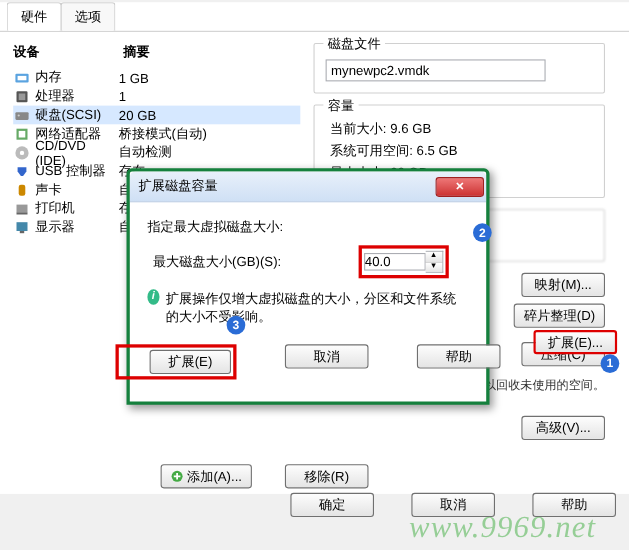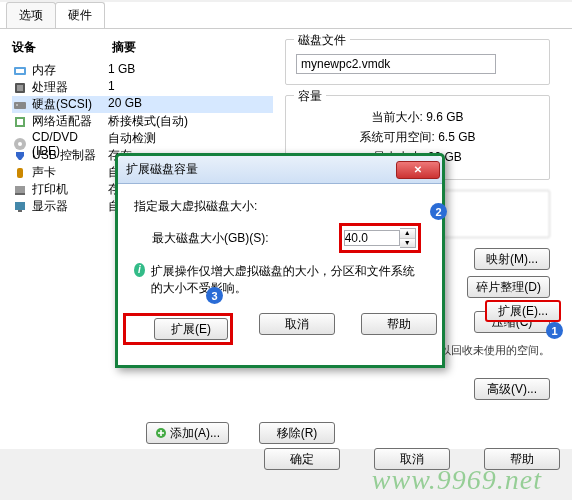--- a/index.html
+++ b/index.html
@@ -4,67 +4,67 @@
 <style>
 * { box-sizing: border-box; margin: 0; padding: 0; font-family: "Microsoft YaHei", SimSun, sans-serif; font-size: 12px; }
 body { background: #f0f0f0; width: 572px; height: 500px; overflow: hidden; position: relative; }
 .tabs { display: flex; background: #fff; border-bottom: 1px solid #ccc; padding-left: 6px; margin-top: 2px; }
 .tab { padding: 4px 12px; border: 1px solid #ccc; background: #f8f8f8; border-bottom: none; border-radius: 3px 3px 0 0; margin-right: -1px; }
 .tab.active { background: #fff; position: relative; z-index: 2; }
 .main { display: flex; background: #fff; height: 420px; }
 .leftpane { width: 285px; padding: 10px 12px; }
 .colhead { display: flex; font-weight: bold; margin-bottom: 6px; }
 .colhead .c1 { width: 100px; }
-.devrow { display: flex; align-items: flex-start; height: 17px; }
+.devrow { display: flex; align-items: center; height: 17px; }
 .devrow .ic { width: 16px; height: 16px; margin-right: 4px; }
 .devrow .c1 { width: 96px; display:flex; align-items:center;}
 .rightpane { width: 275px; padding: 10px 10px 10px 0; }
 .groupbox { border: 1px solid #d0d0d0; border-radius: 2px; padding: 10px; margin-bottom: 10px; position: relative; }
 .gtitle { position: absolute; top: -8px; left: 8px; background: #fff; padding: 0 4px; }
 .field { width: 200px; height: 20px; border: 1px solid #abadb3; padding: 1px 4px; margin-top: 4px; background:#fff;}
-.caprow { margin: 3px 4px; text-align: center; }
+.caprow { margin: 3px 4px; }
 .sidebtns { display:flex; flex-direction:column; align-items:flex-end; gap:6px; margin-top:10px;}
 .btn { min-width: 76px; height: 22px; border: 1px solid #707070; background: linear-gradient(#fdfdfd,#e4e4e4); border-radius:3px; display:inline-flex; align-items:center; justify-content:center; padding: 0 8px; margin-left: 26px; }
 .bottom-btns { position: absolute; bottom: 30px; left: 0; width: 572px; display:flex; justify-content:flex-end; gap:8px; padding-right:12px; }
 .bottom-left { position:absolute; bottom:56px; left:120px; display:flex; gap:4px;}
 .watermark { position:absolute; bottom:4px; right:30px; font: italic 28px Georgia; color:#5bb85c; opacity:0.6; letter-spacing:1px;text-align:center;}
 
 
 .dialog { position: absolute; left: 115px; top: 153px; width: 330px; background: #fff; border: 3px solid #15803d; box-shadow: 3px 3px 8px rgba(0,0,0,0.4); border-radius: 5px 5px 0 0; }
 .titlebar { height: 28px; background: linear-gradient(#e8f0fa,#cfe0f5); display:flex; align-items:center; padding: 0 2px 0 8px; border-radius: 5px 5px 0 0; border-bottom: 1px solid #9cb6d8;}
 .titlebar .t { flex:1; }
 .closebox { width: 44px; height: 18px; background: linear-gradient(#e77,#c33); border: 1px solid #a02020; border-radius: 3px; display:flex; align-items:center; justify-content:center; color:#fff; font-weight:bold; font-size:10px; }
 .dlgbody { padding: 14px 16px; }
 .dlgrow { margin: 8px 0; display:flex; align-items:center;}
 .hl-red { border: 3px solid #d00; padding: 2px; display:inline-flex; align-items:center;}
 .spinput { width: 56px; height: 16px; border:1px solid #abadb3; padding-right:3px; }
 .spinbtns { width:16px; height:20px; border:1px solid #abadb3; border-left:none; display:flex; flex-direction:column;}
 .spinbtns div{flex:1; font-size:7px; text-align:center; line-height:8px; background:linear-gradient(#fff,#e5e5e5); border-bottom:1px solid #ccc;}
 .spinbtns div:last-child{border:none;}
 .infoline { display:flex; align-items:flex-start; gap:6px; margin: 10px 0 16px;}
 .info-ic { width:14px; height:14px; border-radius:50%; background:#3b8; color:#fff; text-align:center; line-height:14px; font-style:italic; font-weight:bold; font-size:10px;}
-.dlgbtns { display:flex; justify-content:center; margin-bottom:6px;}
+.dlgbtns { display:flex; justify-content:center; gap:18px; margin-bottom:6px;}
 
 .num-badge { width:17px; height:17px; border-radius:50%; background:#2a6cd6; color:#fff; display:inline-flex; align-items:center; justify-content:center; font-size:11px; font-weight:bold;}
 .b1 { position:absolute; right:9px; top:322px;}
 .b2 { position:absolute; left:430px; top:203px;}
 .b3 { position:absolute; left:206px; top:287px;}
 .r-extend { position:absolute; right:11px; top:300px; border:2px solid #d00;}
 .r-compress-line { margin-top:4px; font-size:11px; color:#333;}
 .blur { filter: blur(1px); color:#777;}
 
 
 svg.ic { flex-shrink:0;}
 </style>
 </head>
 <body>
 
 <div class="tabs">
+  <div class="tab active">硬件</div>
   <div class="tab">选项</div>
-  <div class="tab active">硬件</div>
 </div>
 
 <div class="main">
 
   <div class="leftpane">
     <div class="colhead">
       <div class="c1">设备</div>
       <div>摘要</div>
     </div>
     <div id="devlist">
@@ -203,21 +203,21 @@
   <button class="btn">帮助</button>
 </div>
 
 <div class="dialog">
   <div class="titlebar">
     <span class="t">扩展磁盘容量</span>
     <div class="closebox">✕</div>
   </div>
   <div class="dlgbody">
     <div>指定最大虚拟磁盘大小:</div>
-    <div class="dlgrow" style="margin-left:18px;gap:30px;">
+    <div class="dlgrow" style="margin-left:5px;gap:30px;">
       <span>最大磁盘大小(GB)(S):</span>
       <span style="width:10px;"></span>
       <span class="hl-red">
         <input class="spinput" value="40.0" style="">
         <div class="spinbtns">
             <div>▲</div>
             <div>▼</div>
           </div>
       </span>
     </div>

